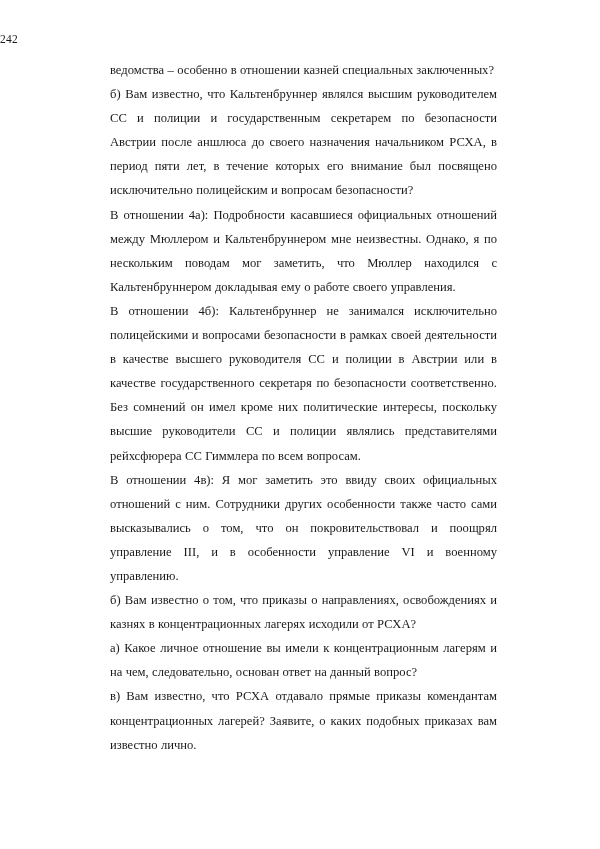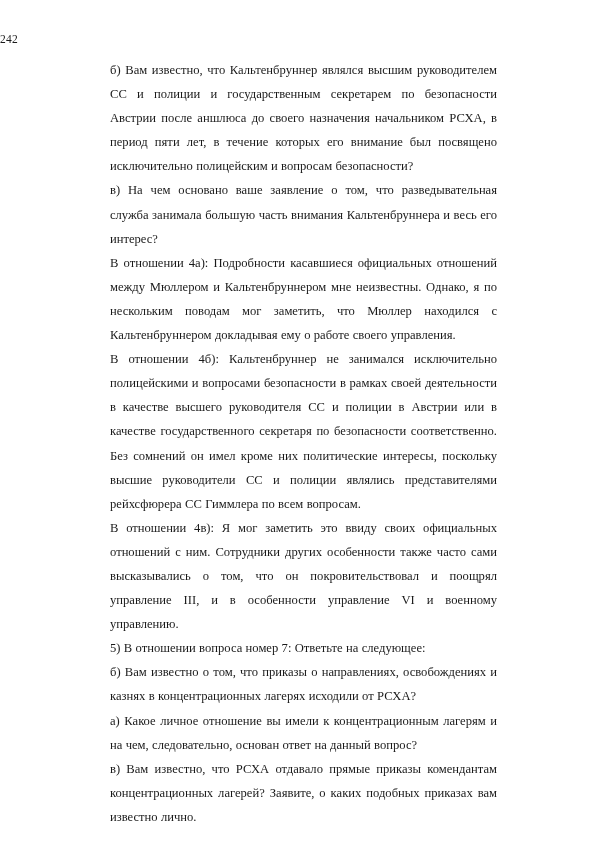--- a/index.html
+++ b/index.html
@@ -52,25 +52,24 @@
   }
 </style>
 </head>
 <body>
 
 <div class="page">
 
   <div class="page-number">242</div>
 
   <div class="body-block">
+    <p class="para">ведомства – особенно в отношении казней специальных заключенных?</p>
     <p class="para">б) Вам известно, что Кальтенбруннер являлся высшим руководителем СС и полиции и государственным секретарем по безопасности Австрии после аншлюса до своего назначения начальником РСХА, в период  пяти лет, в течение которых его внимание был посвящено исключительно полицейским и вопросам безопасности?</p>
-    <p class="para">в) На чем основано ваше заявление о том, что разведывательная служба занимала большую часть внимания Кальтенбруннера и весь его интерес?</p>
     <p class="para">В отношении 4а): Подробности касавшиеся официальных отношений между Мюллером и Кальтенбруннером мне неизвестны. Однако, я по нескольким поводам мог заметить, что Мюллер находился с Кальтенбруннером докладывая ему о работе своего управления.</p>
     <p class="para">В отношении 4б): Кальтенбруннер не занимался исключительно полицейскими и вопросами безопасности в рамках своей деятельности в качестве высшего руководителя СС и полиции в Австрии или в качестве государственного секретаря по безопасности соответственно. Без сомнений он имел кроме них политические интересы, поскольку высшие руководители СС и полиции являлись представителями рейхсфюрера СС Гиммлера по всем вопросам.</p>
     <p class="para">В отношении 4в): Я мог заметить это ввиду своих официальных отношений с ним. Сотрудники других особенности также часто сами высказывались о том, что он покровительствовал и поощрял управление III, и в особенности управление VI и военному управлению.</p>
-    <p class="para">5) В отношении вопроса номер 7: Ответьте на следующее:</p>
     <p class="para">б) Вам известно о том, что приказы о направлениях, освобождениях и казнях в концентрационных лагерях исходили от РСХА?</p>
     <p class="para">а) Какое личное отношение вы имели к концентрационным лагерям и на чем, следовательно, основан ответ на данный вопрос?</p>
     <p class="para">в) Вам известно, что РСХА отдавало прямые приказы комендантам концентрационных лагерей? Заявите, о каких подобных приказах вам известно лично.</p>
 
   </div>
 
 </div>
 
 </body></html>

